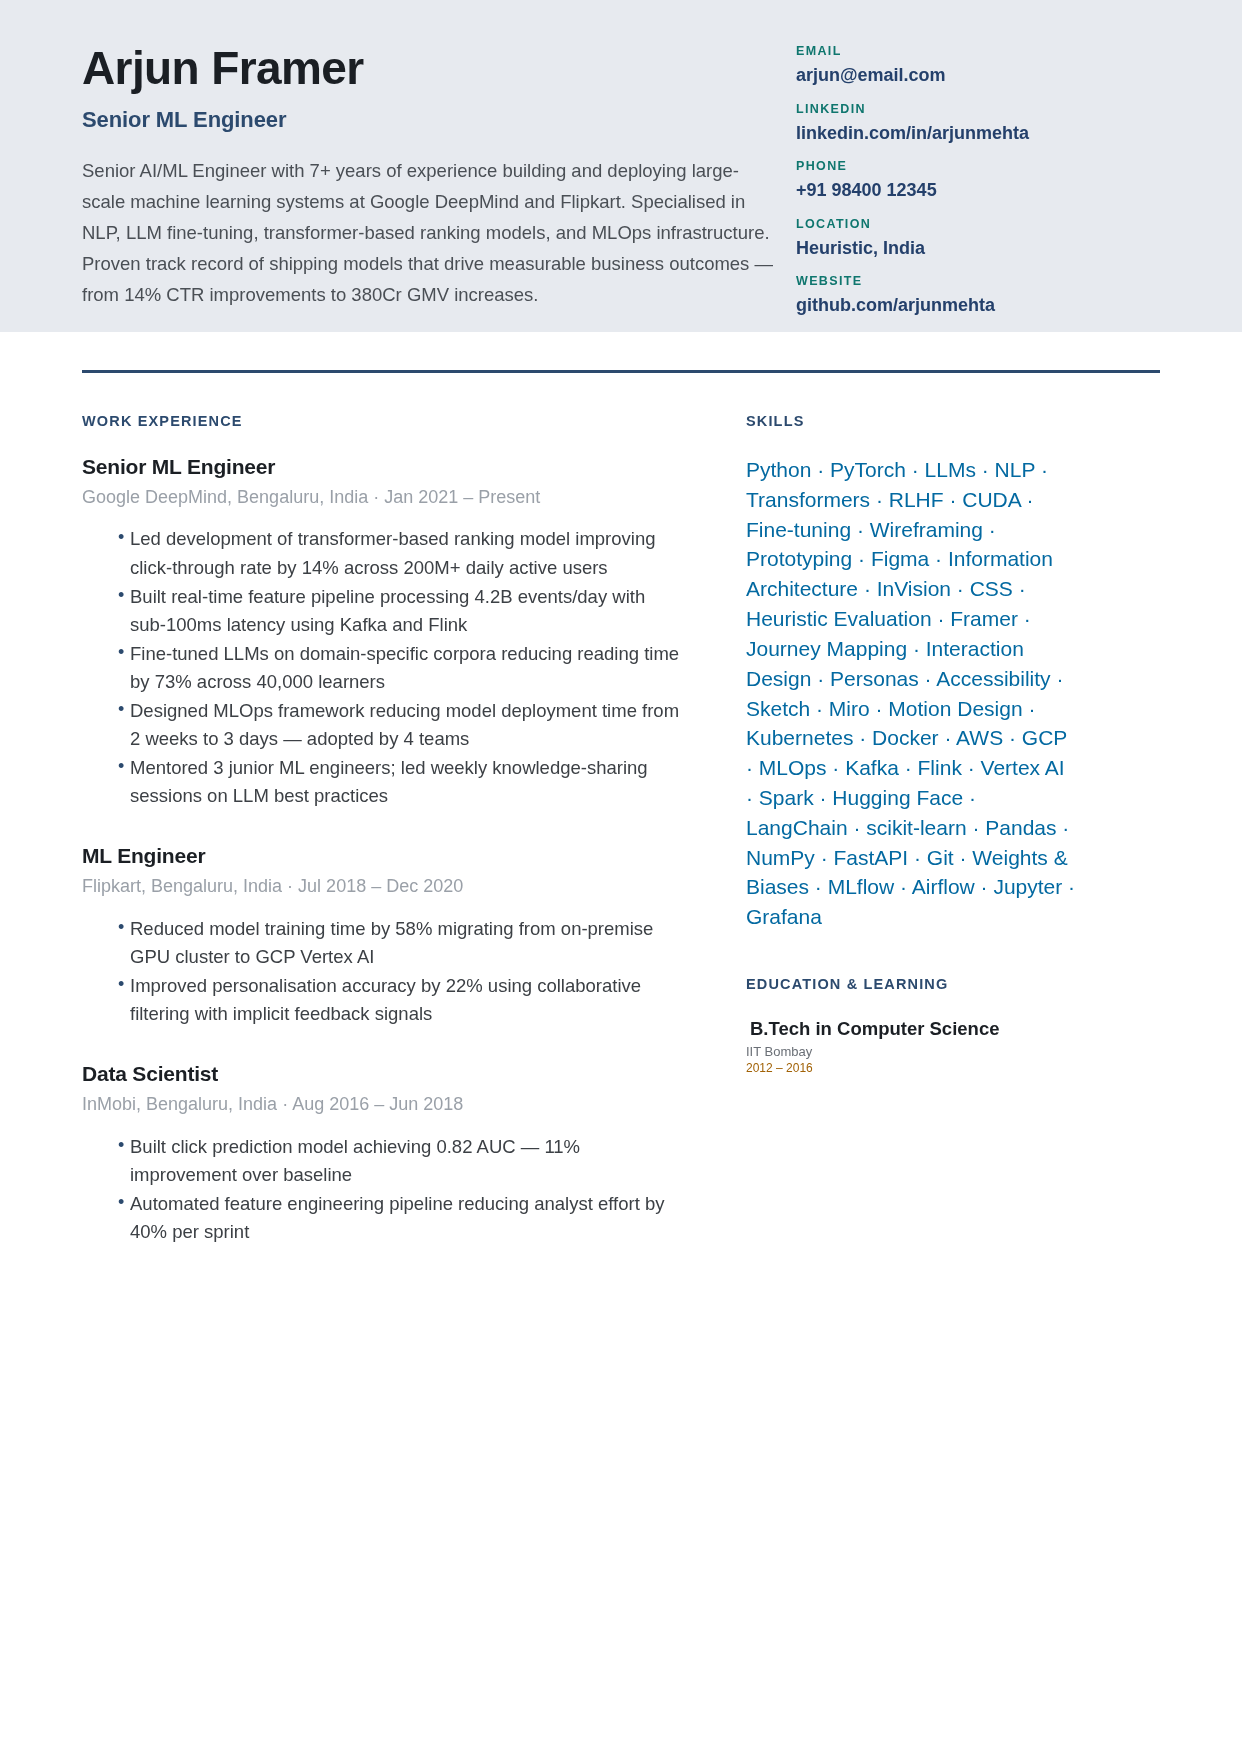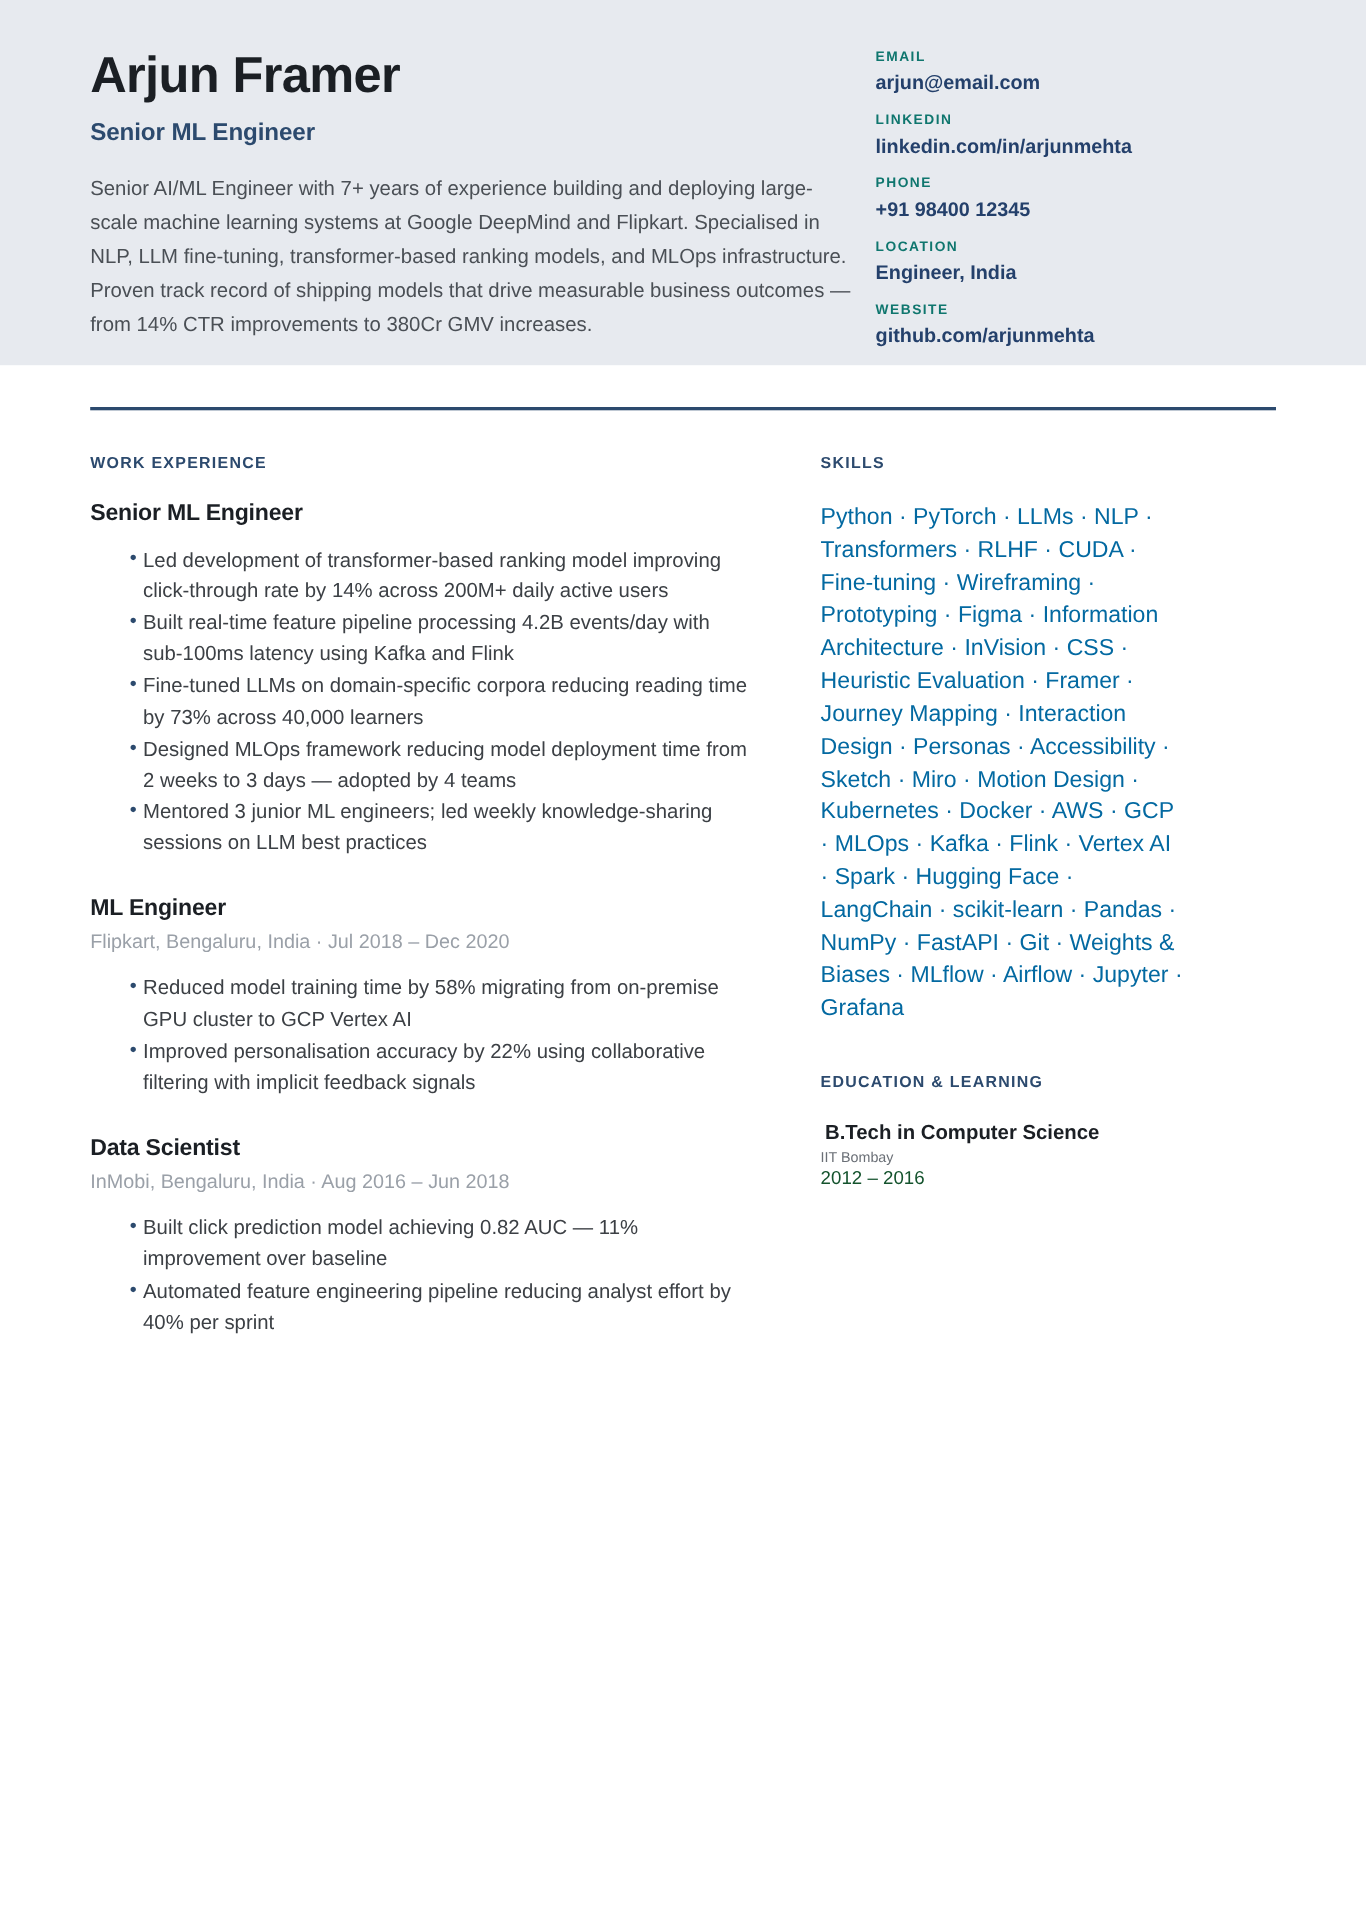--- a/index.html
+++ b/index.html
@@ -171,22 +171,22 @@
     font-weight: bold;
     color: #1b1f24;
     margin: 0 0 4px 4px;
   }
   .edu-school {
     font-size: 13px;
     color: #6a6f76;
     margin: 0 0 2px 0;
   }
   .edu-years {
-    font-size: 17px;
-    color: #14532d;
+    font-size: 12px;
+    color: #a16207;
     margin: 0;
   }
 </style>
 </head>
 <body>
 
 <div class="header-band">
   <div class="header-inner">
 
     <div class="header-left">
@@ -203,21 +203,21 @@
       <div class="contact-item">
         <div class="contact-label">LINKEDIN</div>
         <div class="contact-value">linkedin.com/in/arjunmehta</div>
       </div>
       <div class="contact-item">
         <div class="contact-label">PHONE</div>
         <div class="contact-value">+91 98400 12345</div>
       </div>
       <div class="contact-item">
         <div class="contact-label">LOCATION</div>
-        <div class="contact-value">Engineer, India</div>
+        <div class="contact-value">Heuristic, India</div>
       </div>
       <div class="contact-item">
         <div class="contact-label">WEBSITE</div>
         <div class="contact-value">github.com/arjunmehta</div>
       </div>
     </div>
 
   </div>
 </div>
 
@@ -225,20 +225,21 @@
   <div class="divider"></div>
 </div>
 
 <div class="body-wrap">
 
   <div class="col-left">
     <div class="section-title">WORK EXPERIENCE</div>
 
     <div class="job">
       <div class="job-title">Senior ML Engineer</div>
+      <div class="job-meta">Google DeepMind, Bengaluru, India · Jan 2021 – Present</div>
       <ul class="bullets">
         <li>Led development of transformer-based ranking model improving click-through rate by 14% across 200M+ daily active users</li>
         <li>Built real-time feature pipeline processing 4.2B events/day with sub-100ms latency using Kafka and Flink</li>
         <li>Fine-tuned LLMs on domain-specific corpora reducing reading time by 73% across 40,000 learners</li>
         <li>Designed MLOps framework reducing model deployment time from 2 weeks to 3 days — adopted by 4 teams</li>
         <li>Mentored 3 junior ML engineers; led weekly knowledge-sharing sessions on LLM best practices</li>
       </ul>
     </div>
 
     <div class="job">

